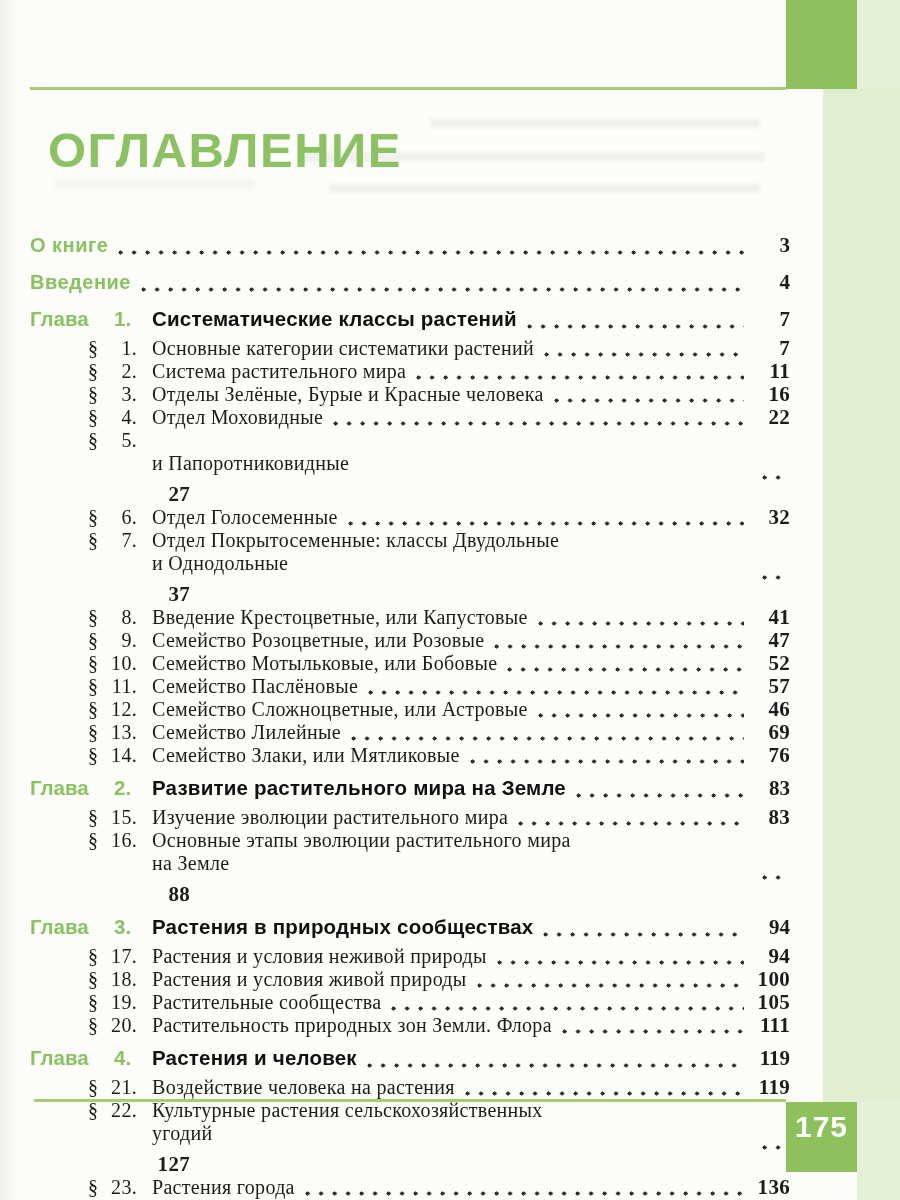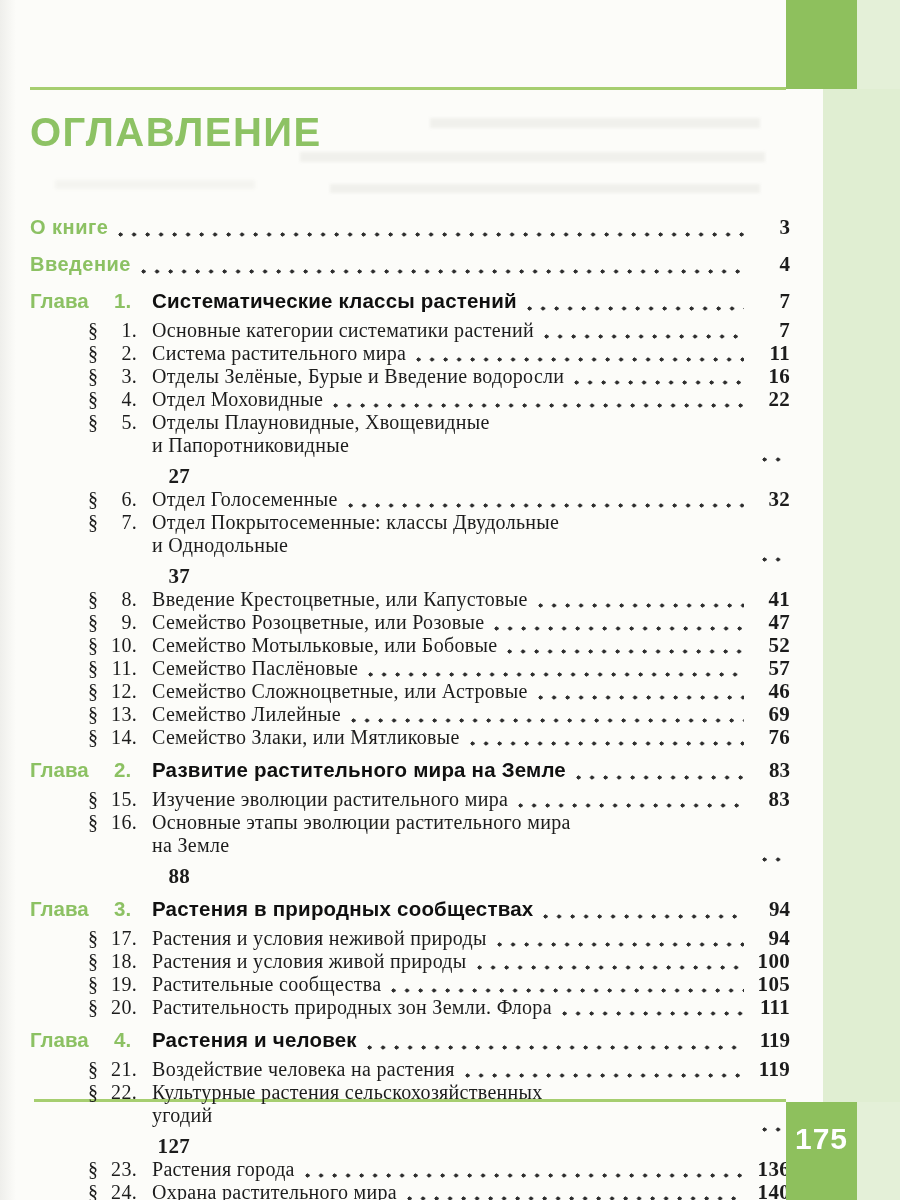--- a/index.html
+++ b/index.html
@@ -20,38 +20,38 @@
   
   .strip-main  { position: absolute; right: 0; top: 89px;  width: 77px; height: 1013px; background: #e0eed2; }
   .strip-top   { position: absolute; right: 0; top: 0;     width: 43px; height: 89px;   background: #e4f0d8; }
   .strip-bot   { position: absolute; right: 0; top: 1102px;width: 43px; height: 98px;   background: #e4f0d8; }
   
   .tab-top {
     position: absolute; left: 786px; top: 0; width: 71px; height: 89px;
     background: #8ec05d;
   }
   .tab-bottom {
-    position: absolute; left: 786px; top: 1102px; width: 71px; height: 98px;
+    position: absolute; left: 786px; top: 1102px; width: 71px; height: 70px;
     background: #8ec05d; color: #ffffff;
     font-weight: bold; font-size: 30px; letter-spacing: 1px;
-    text-align: center; padding-top: 20px;
+    text-align: center; padding-top: 8px;
   }
   
   .rule-top    { position: absolute; left: 30px; top: 87px;   width: 756px; height: 3px; background: #a6ce70; }
   .rule-bottom { position: absolute; left: 34px; top: 1099px; width: 752px; height: 3px; background: #a6ce70; }
   
   .ghost { position: absolute; background: rgba(135,140,130,0.10); filter: blur(1.5px); pointer-events: none; }
   .g1 { left: 430px; top: 118px; width: 330px; height: 10px; }
   .g2 { left: 300px; top: 152px; width: 465px; height: 10px; }
   .g3 { left: 330px; top: 184px; width: 430px; height: 9px; }
   .g4 { left: 55px;  top: 180px; width: 200px; height: 9px; background: rgba(135,140,130,0.07); }
 
   .content { position: absolute; left: 30px; top: 108px; width: 760px; }
   .title {
-    margin: 0; font-size: 40px; line-height: 48px; font-weight: bold;
+    margin: 18px; font-size: 49px; line-height: 48px; font-weight: bold;
     letter-spacing: 1.5px; color: #8dc264;
   }
   .rows { margin-top: 58px; }
   .row { display: flex; align-items: baseline; color: #1c1c1c; }
 
   .front { font-weight: bold; font-size: 20px; line-height: 26px; margin-bottom: 11px; color: #8cc163; }
   .front .flabel { letter-spacing: 0.5px; }
 
   .chapter { font-weight: bold; font-size: 20.5px; line-height: 26px; margin: 8px 0 5px; align-items: flex-end; }
   .chw { color: #8cc163; width: 84px; flex: none; }
@@ -133,37 +133,36 @@
       <span class="sg">§</span>
       <span class="pn">2.</span>
       <span class="pt">Система растительного мира</span>
       <span class="leader"></span>
       <span class="pg">11</span>
     </div>
 
     <div class="row para">
       <span class="sg">§</span>
       <span class="pn">3.</span>
-      <span class="pt">Отделы Зелёные, Бурые и Введение водоросли</span>
+      <span class="pt">Отделы Зелёные, Бурые и Красные человека</span>
       <span class="leader"></span>
       <span class="pg">16</span>
     </div>
 
     <div class="row para">
       <span class="sg">§</span>
       <span class="pn">4.</span>
       <span class="pt">Отдел Моховидные</span>
       <span class="leader"></span>
       <span class="pg">22</span>
     </div>
 
     <div class="row para">
       <span class="sg">§</span>
       <span class="pn">5.</span>
-      <span class="pt">Отделы Плауновидные, Хвощевидные</span>
     </div>
     <div class="row cont">
       <span class="pt">и Папоротниковидные</span>
       <span class="leader"></span>
       <span class="pg">27</span>
     </div>
 
     <div class="row para">
       <span class="sg">§</span>
       <span class="pn">6.</span>

